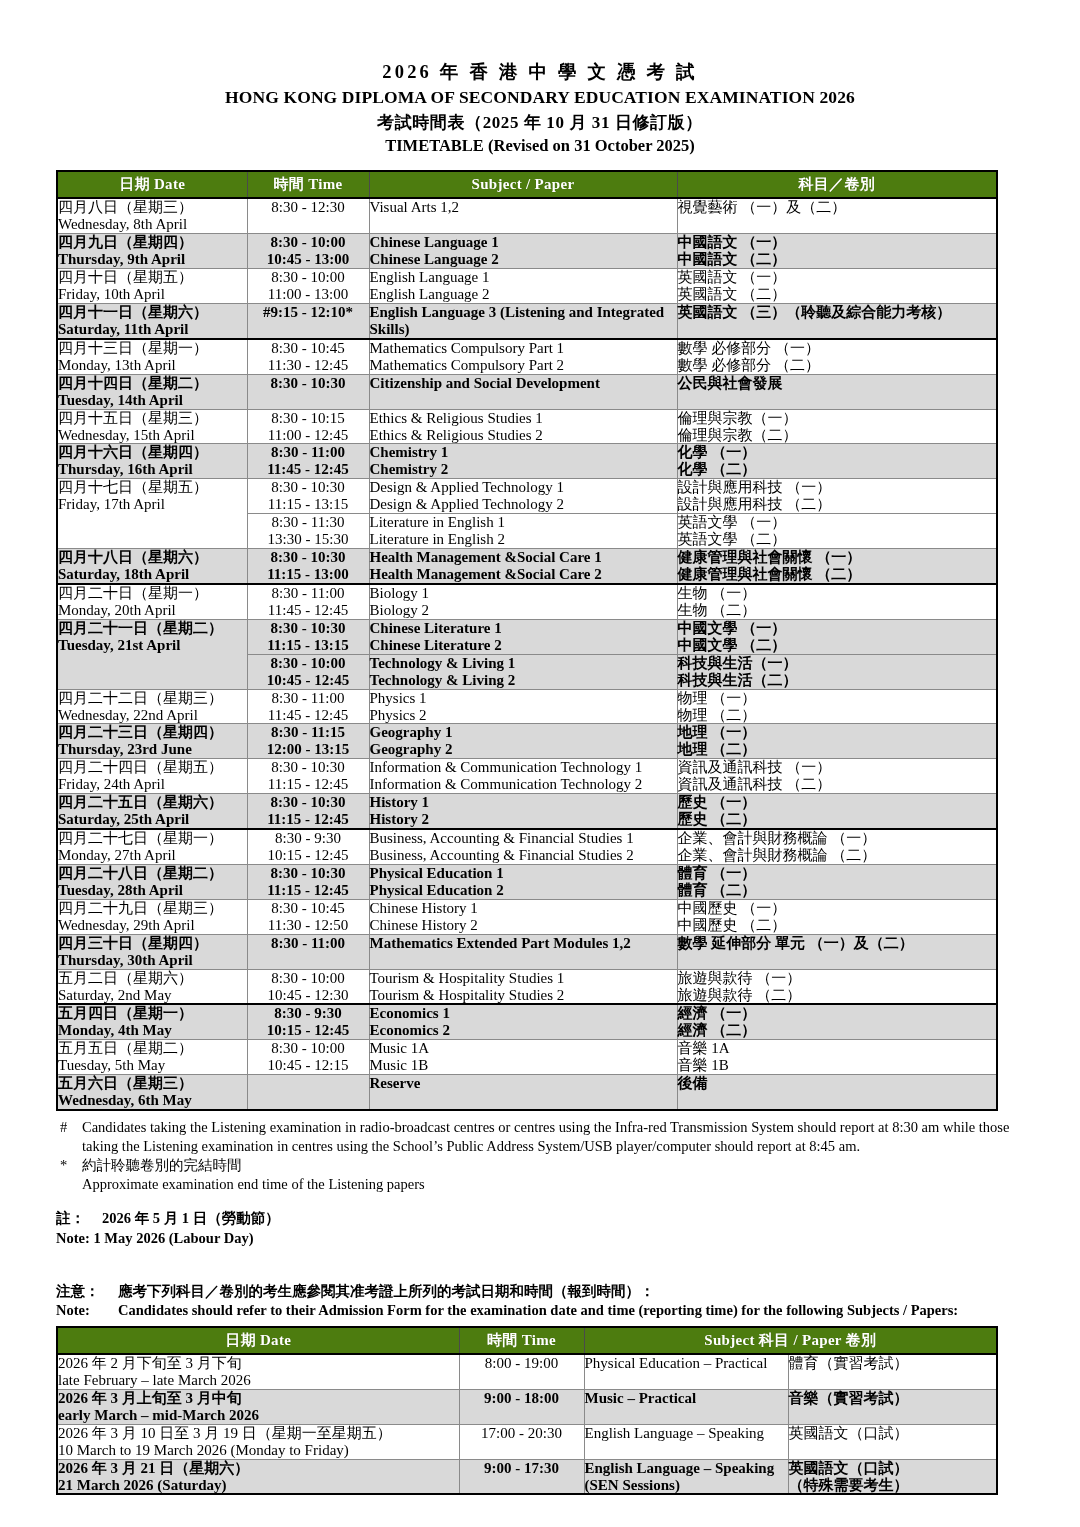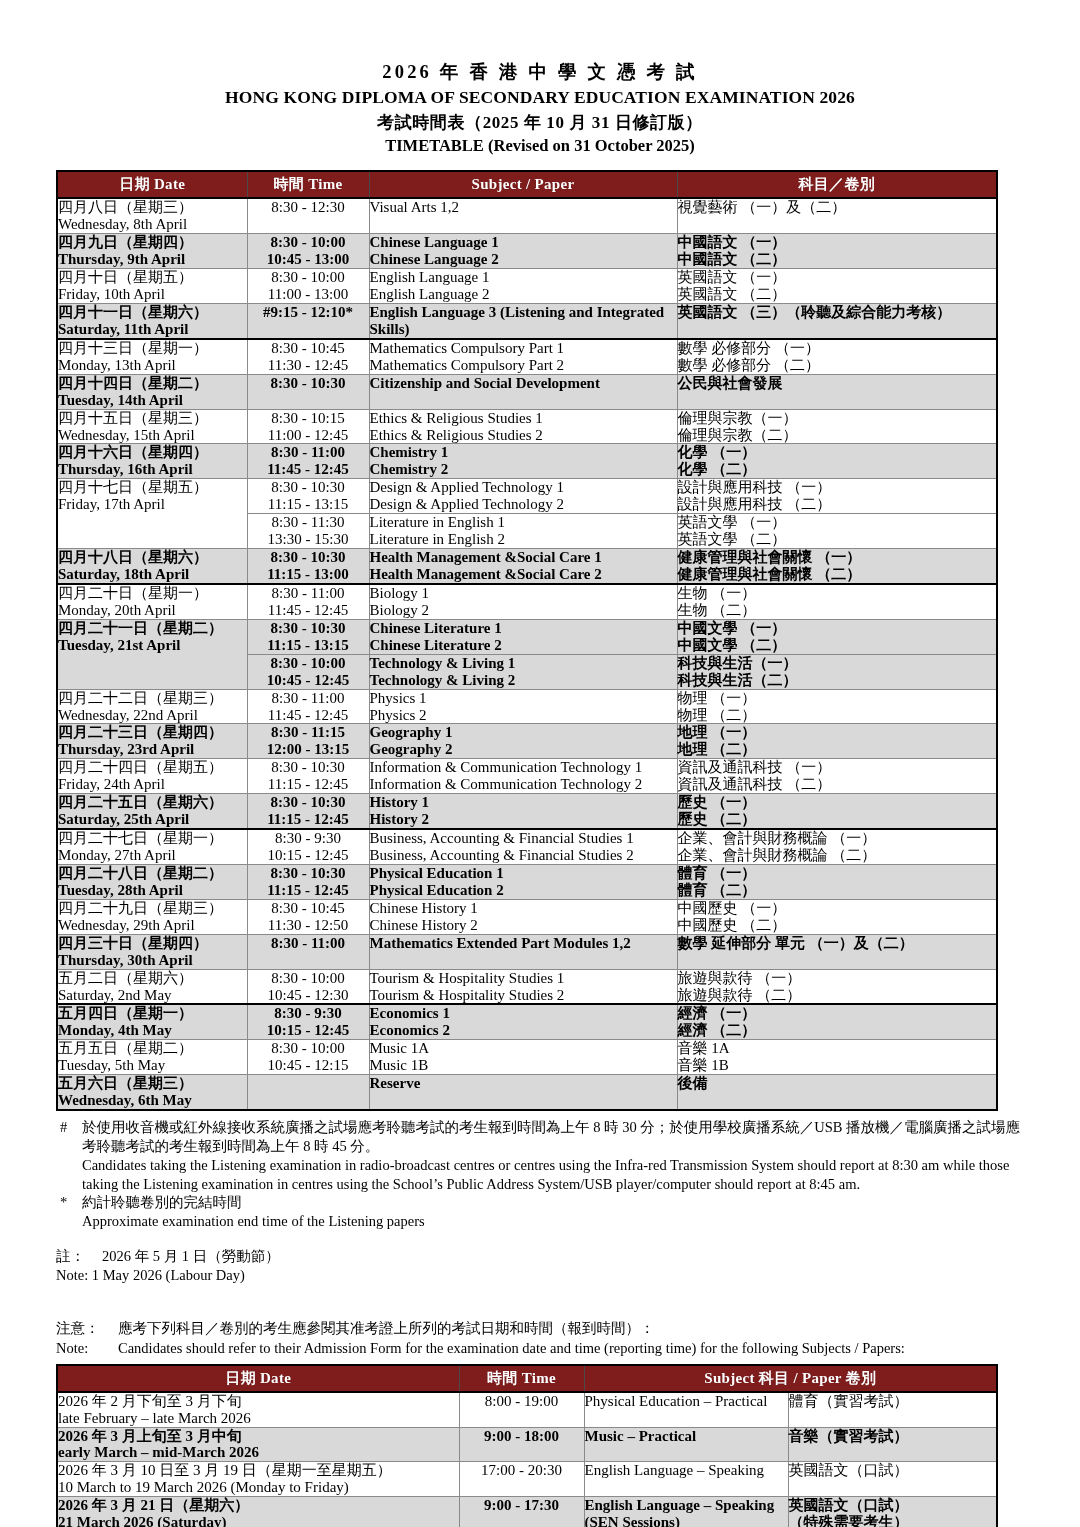--- a/index.html
+++ b/index.html
@@ -58,21 +58,21 @@
     table-layout:fixed;
     margin-top:14px;
     border:2px solid #000;
   }
   table.tt th, table.tt td{
     border:1px solid #8a8a8a;
     padding:0;
     vertical-align:top;
   }
   table.tt thead th{
-    background:#7f1d1d;
+    background:#4d7c0f;
     color:#ffffff;
     font-weight:bold;
     font-size:15px;
     text-align:center;
     height:25px;
     line-height:25px;
     border:1px solid #4a4a4a;
     border-bottom:2px solid #000;
     text-shadow:0 0 1px rgba(0,0,0,.25);
     letter-spacing:.3px;
@@ -110,20 +110,21 @@
   }
   .note-body{ flex:1 1 auto; }
   .note-zh{ font-size:14.5px; }
   .note-en{ font-size:14.5px; }
 
   .note-gap{ height:16px; }
   .note-block2{
     padding:0 56px;
     font-size:14.5px;
     line-height:1.32;
+    font-weight:bold;
   }
   .lbl-inline{ display:inline-block; min-width:46px; }
   .lbl-inline-w{ display:inline-block; min-width:62px; }
 
   .footer-note{
     padding:18px 56px 0 56px;
     font-size:14.5px;
     line-height:1.30;
   }
 
@@ -290,21 +291,21 @@
 Wednesday, 22nd April</td>
             <td class="cell c-time">8:30 - 11:00
 11:45 - 12:45</td>
             <td class="cell c-sub">Physics 1
 Physics 2</td>
             <td class="cell c-chi">物理 （一）
 物理 （二）</td>
           </tr>
           <tr class="shade">
             <td class="cell c-date">四月二十三日（星期四）
-Thursday, 23rd April</td>
+Thursday, 23rd June</td>
             <td class="cell c-time">8:30 - 11:15
 12:00 - 13:15</td>
             <td class="cell c-sub">Geography 1
 Geography 2</td>
             <td class="cell c-chi">地理 （一）
 地理 （二）</td>
           </tr>
           <tr class="plain">
             <td class="cell c-date">四月二十四日（星期五）
 Friday, 24th April</td>
@@ -400,21 +401,20 @@
             <td class="cell c-chi">後備</td>
           </tr>
         </tbody>
     </table>
   </div>
 
   <div class="notes">
     <div class="note-row">
       <div class="note-mark">#</div>
       <div class="note-body">
-        <div class="note-zh">於使用收音機或紅外線接收系統廣播之試場應考聆聽考試的考生報到時間為上午 8 時 30 分；於使用學校廣播系統／USB 播放機／電腦廣播之試場應考聆聽考試的考生報到時間為上午 8 時 45 分。</div>
         <div class="note-en">Candidates taking the Listening examination in radio-broadcast centres or centres using the Infra-red Transmission System should report at 8:30 am while those taking the Listening examination in centres using the School’s Public Address System/USB player/computer should report at 8:45 am.</div>
       </div>
     </div>
     <div class="note-row">
       <div class="note-mark">*</div>
       <div class="note-body">
         <div class="note-zh">約計聆聽卷別的完結時間</div>
         <div class="note-en">Approximate examination end time of the Listening papers</div>
       </div>
     </div>

